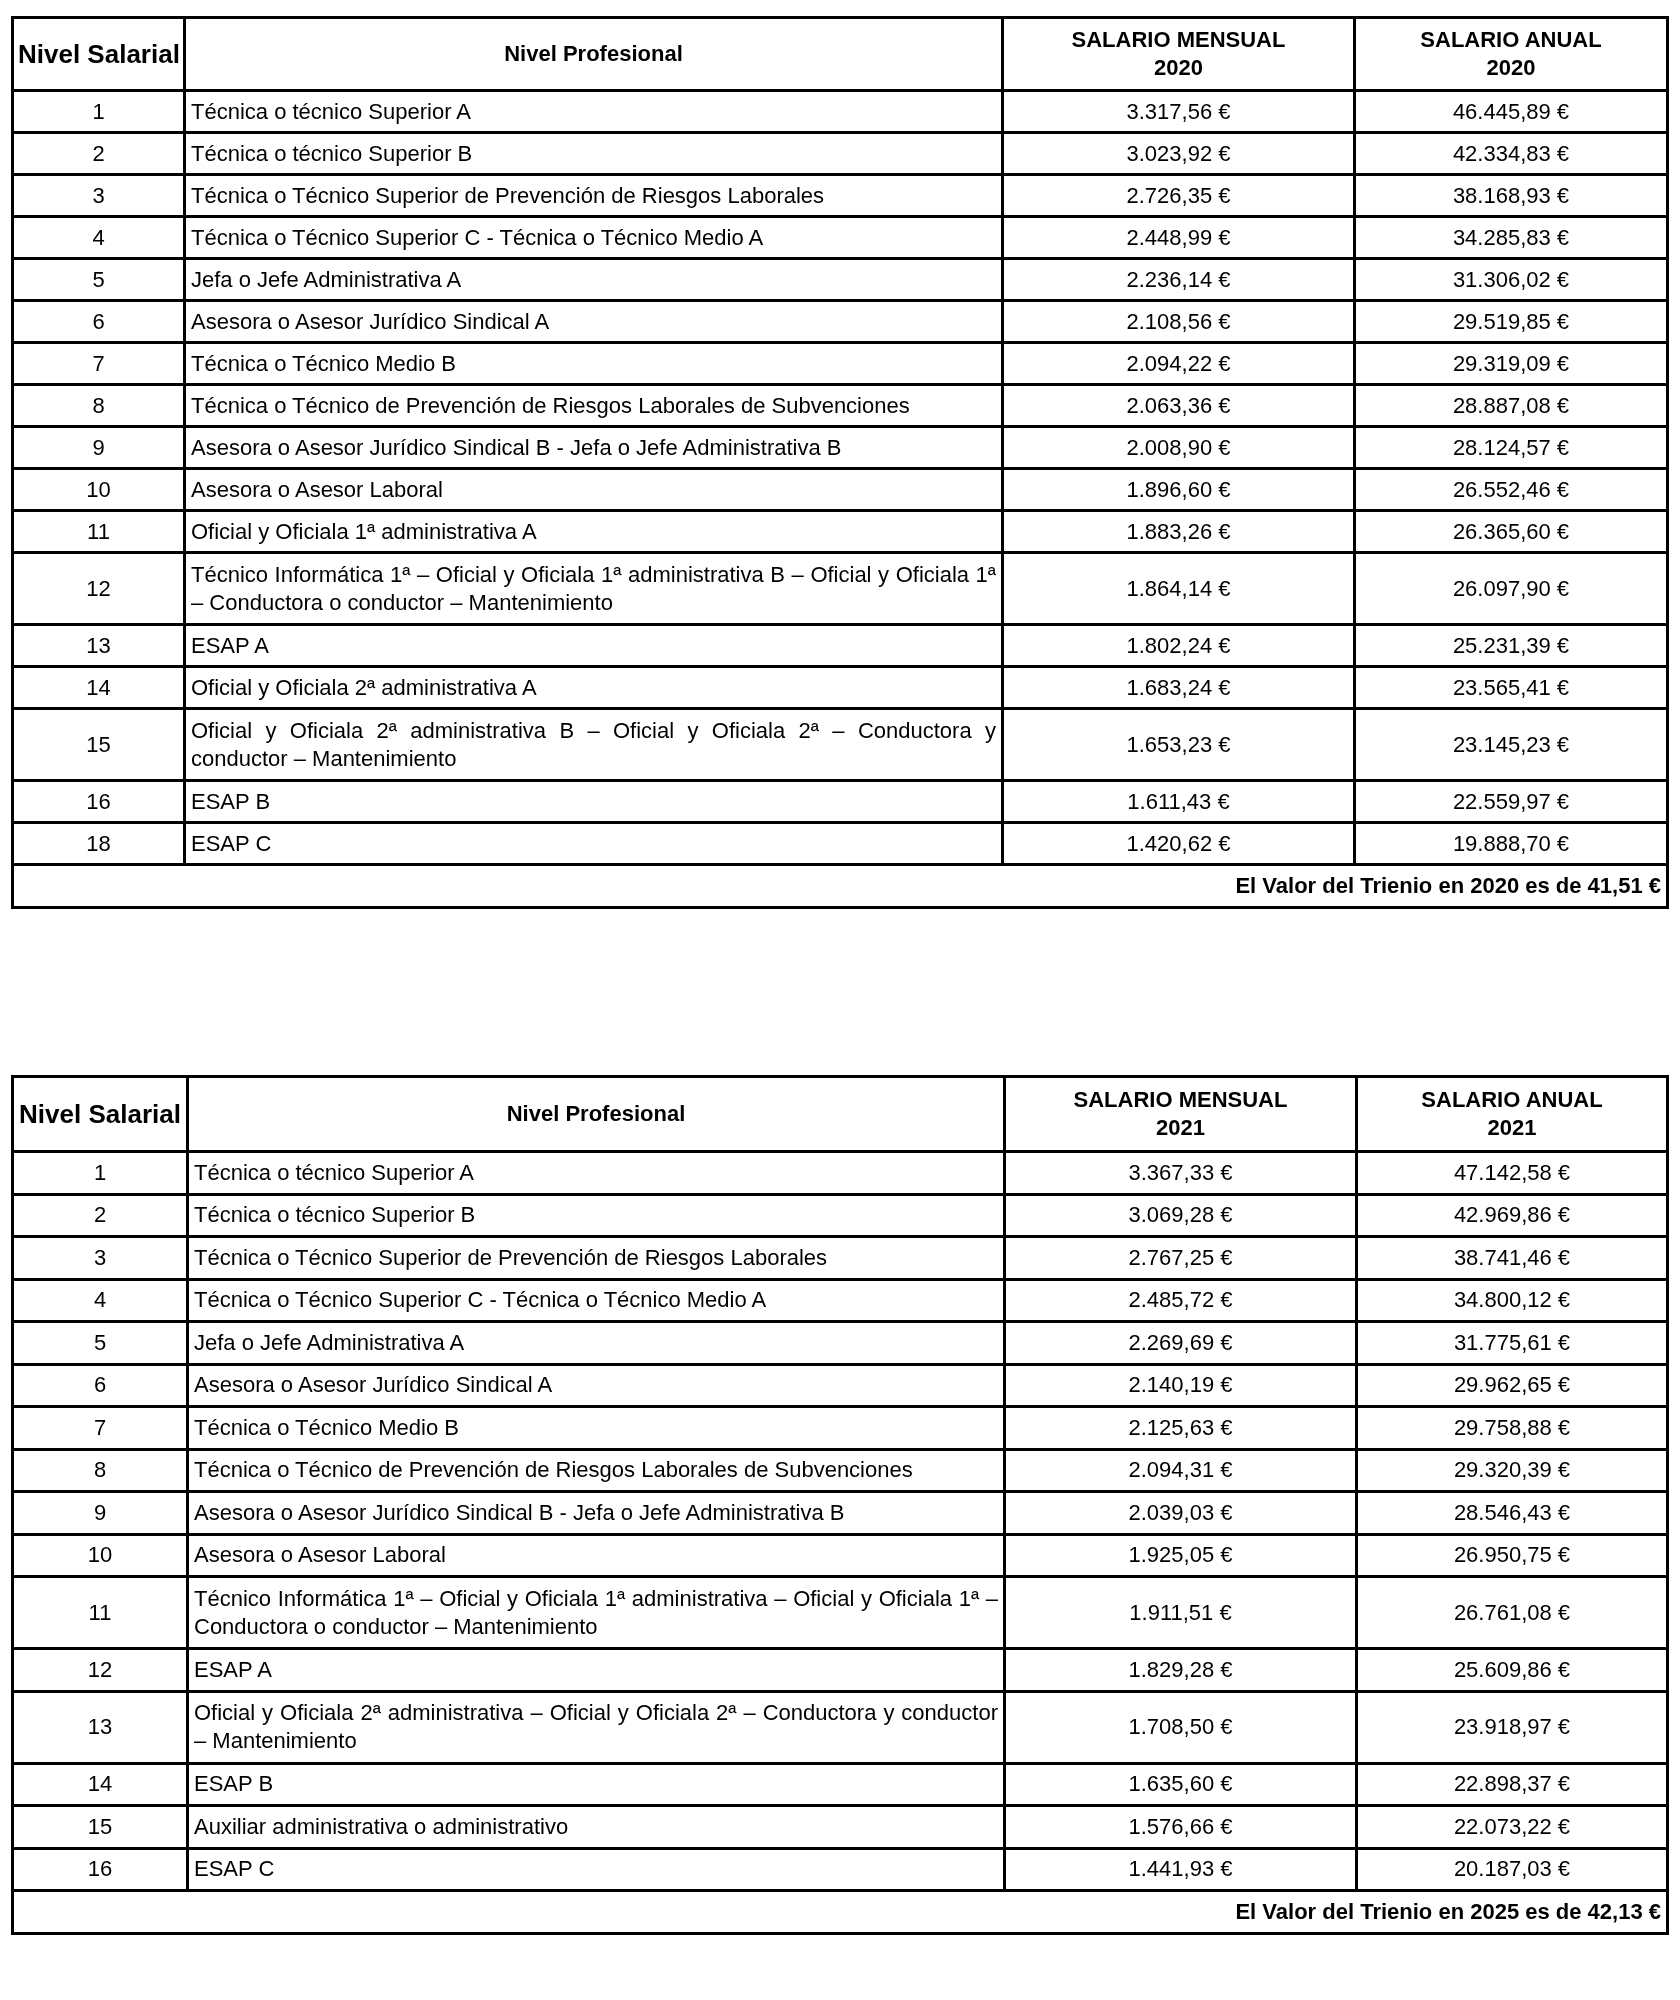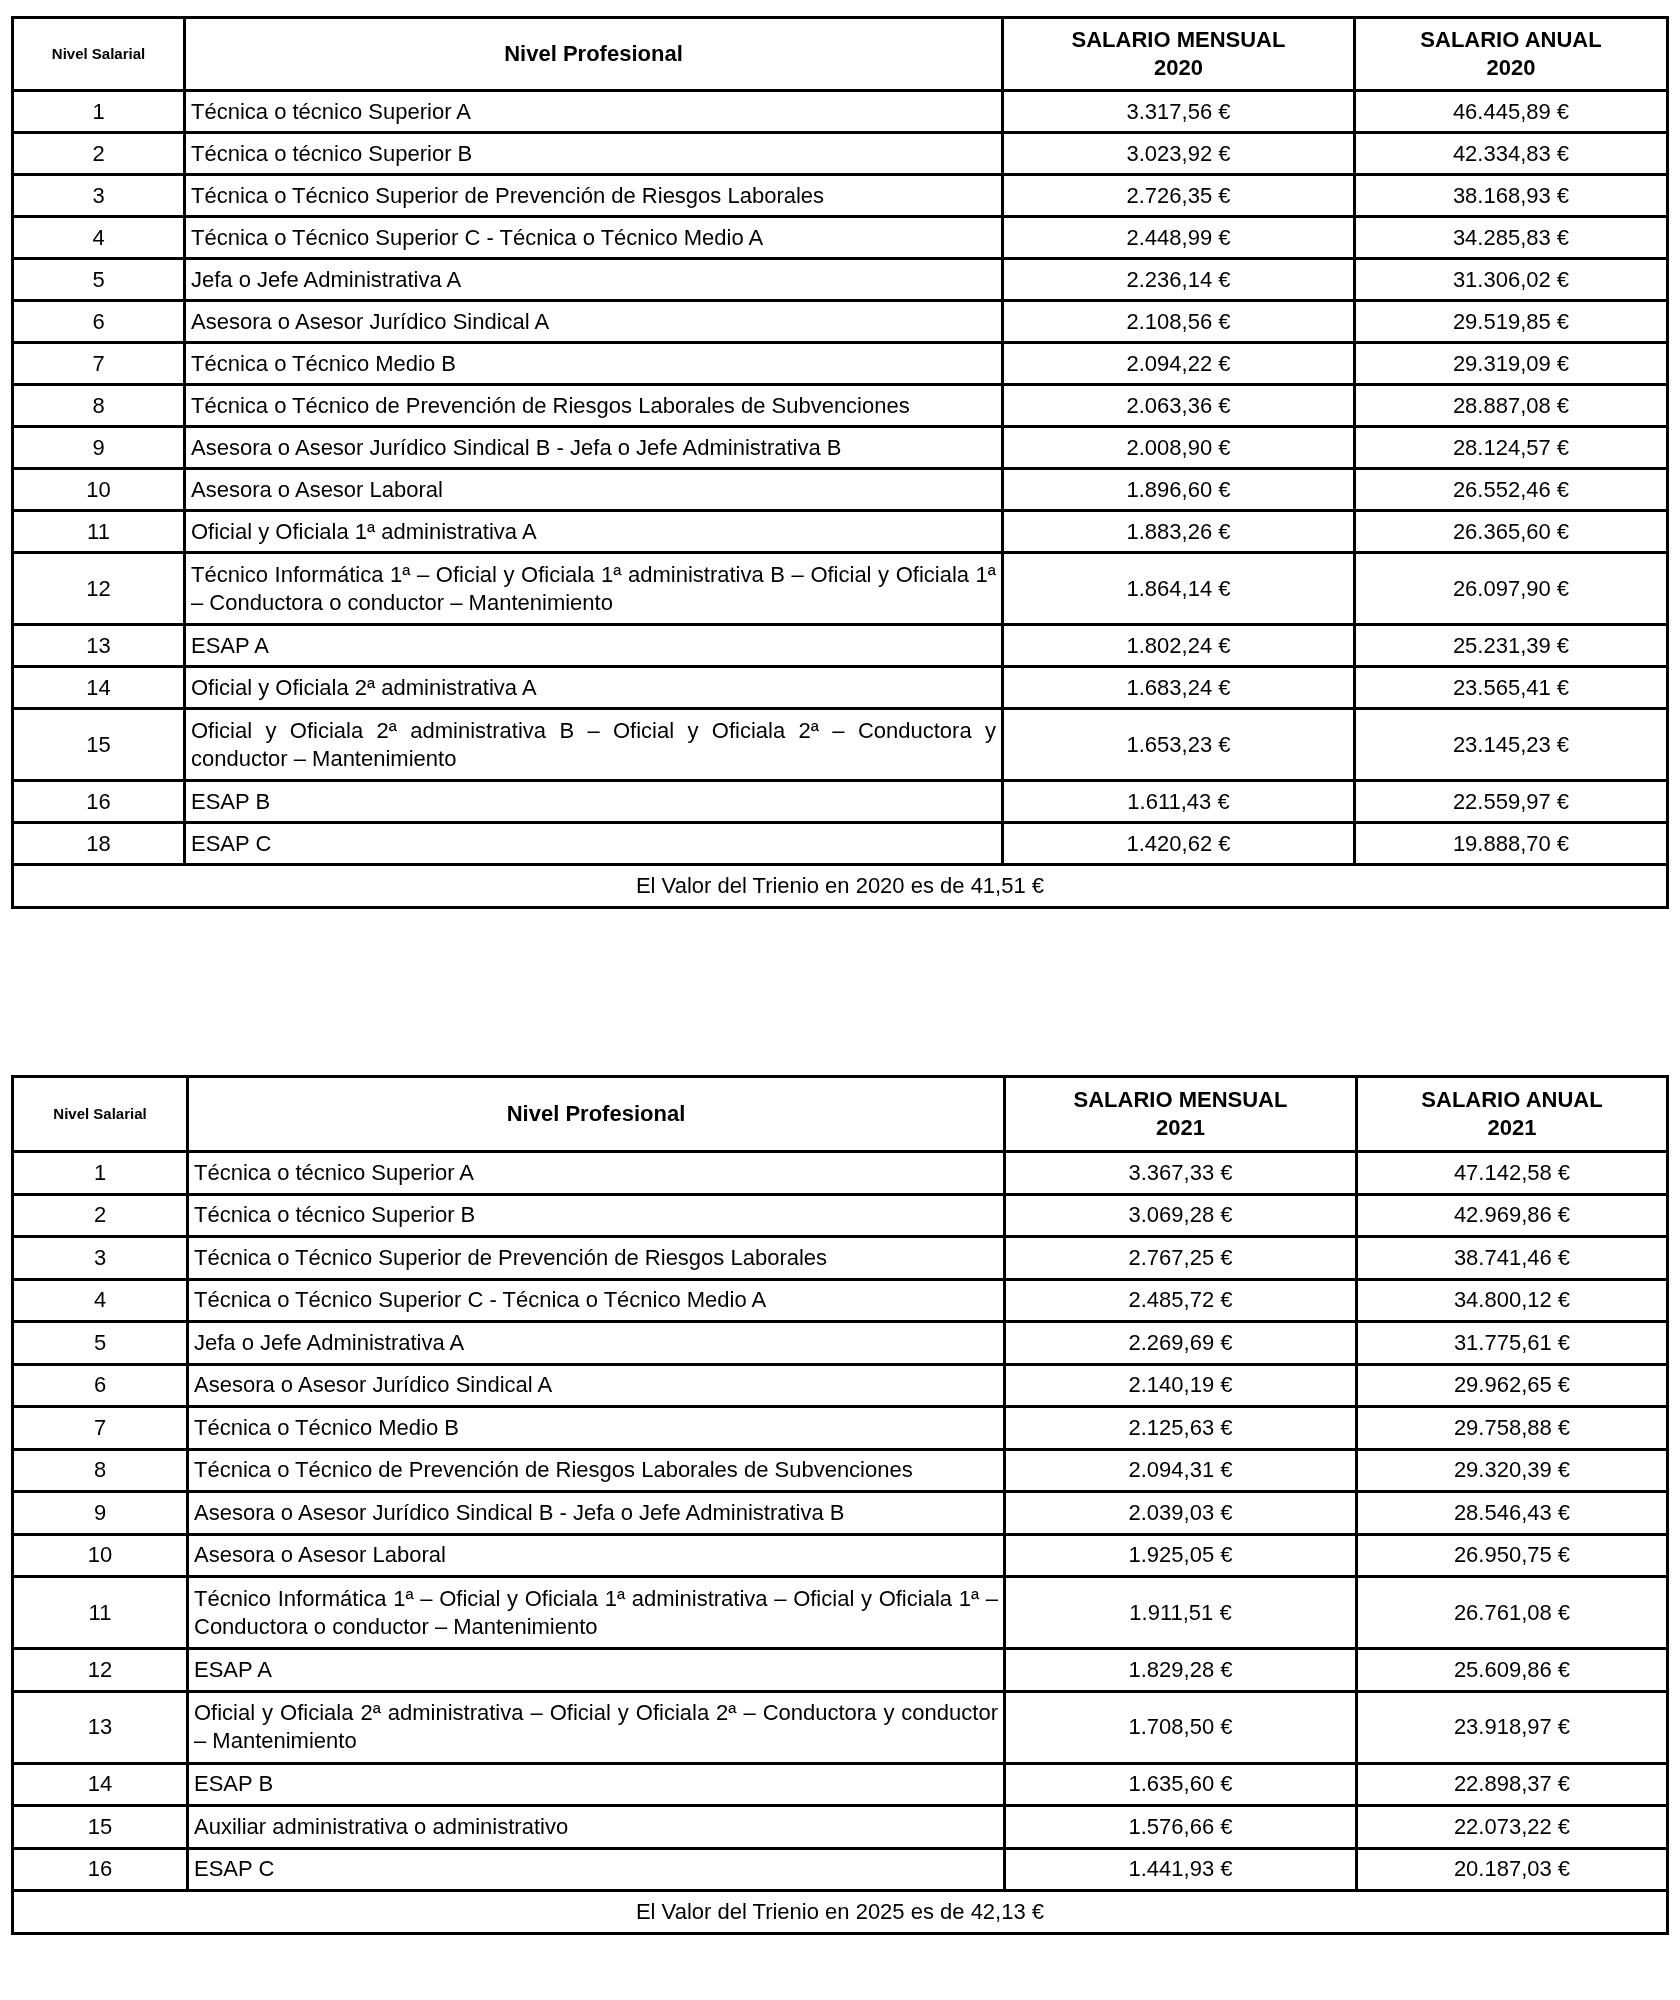--- a/index.html
+++ b/index.html
@@ -10,25 +10,25 @@
   table.salary {
     position: absolute; left: 11px; width: 1655px;
     border-collapse: collapse; table-layout: fixed;
     border: 3px solid #000;
   }
   table.salary td, table.salary th {
     border: 3px solid #000; padding: 0 5px;
     font-size: 22px; line-height: 28px; vertical-align: middle;
   }
   table.salary th { font-weight: bold; text-align: center; }
-  table.salary th.level-h { font-size: 15px; padding: 0 4px; white-space: nowrap; }
+  table.salary th.level-h { font-size: 26px; padding: 0 4px; white-space: nowrap; }
   td.num { text-align: center; }
   td.prof { text-align: justify; text-align-last: left; padding-left: 4px; padding-right: 4px; }
   td.money { text-align: center; }
-  td.footer { font-weight: normal; text-align: center; padding-left: 6px; }
+  td.footer { font-weight: bold; text-align: right; padding-left: 6px; }
   #t2020 { top: 16px; }
   #t2021 { top: 1075px; }
   #t2020 tr.head { height: 73px; }
   #t2021 tr.head { height: 75px; }
   tr.r1 { height: 42px; }
   tr.r2 { height: 72px; }
   #t2021 tr.r1 { height: 42.5px; }
   tr.foot { height: 43px; }
 </style>
 </head>

